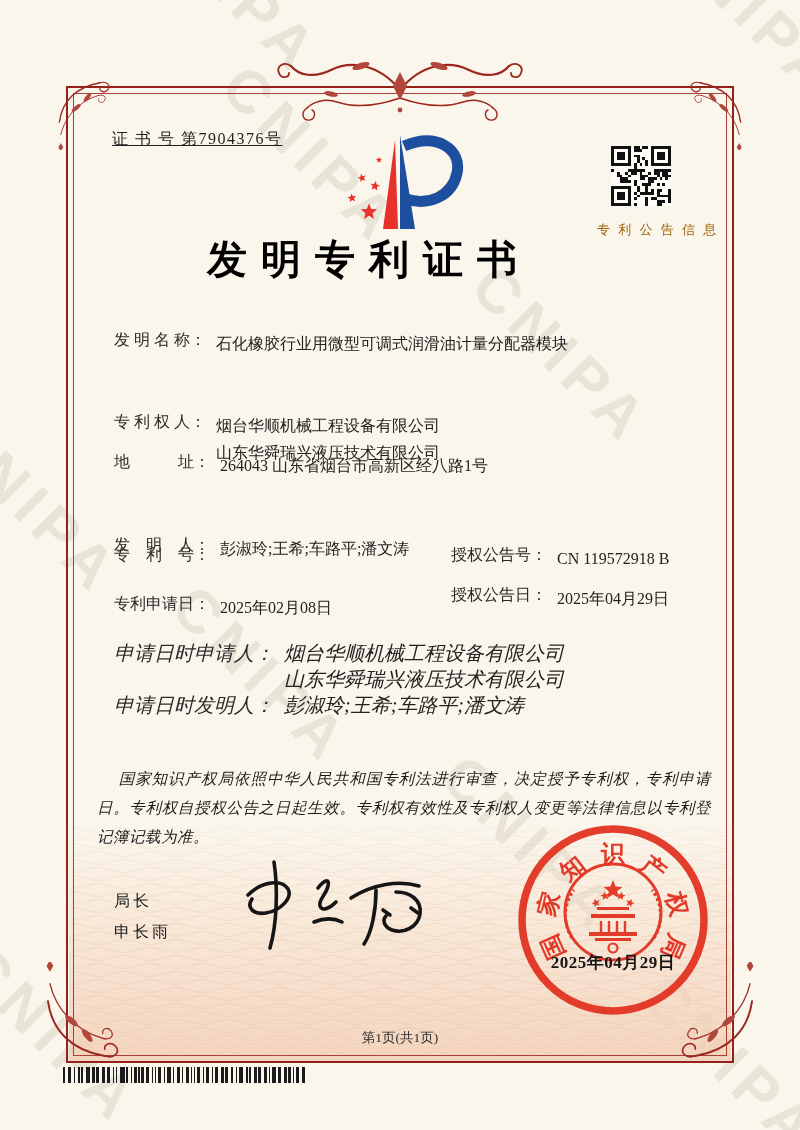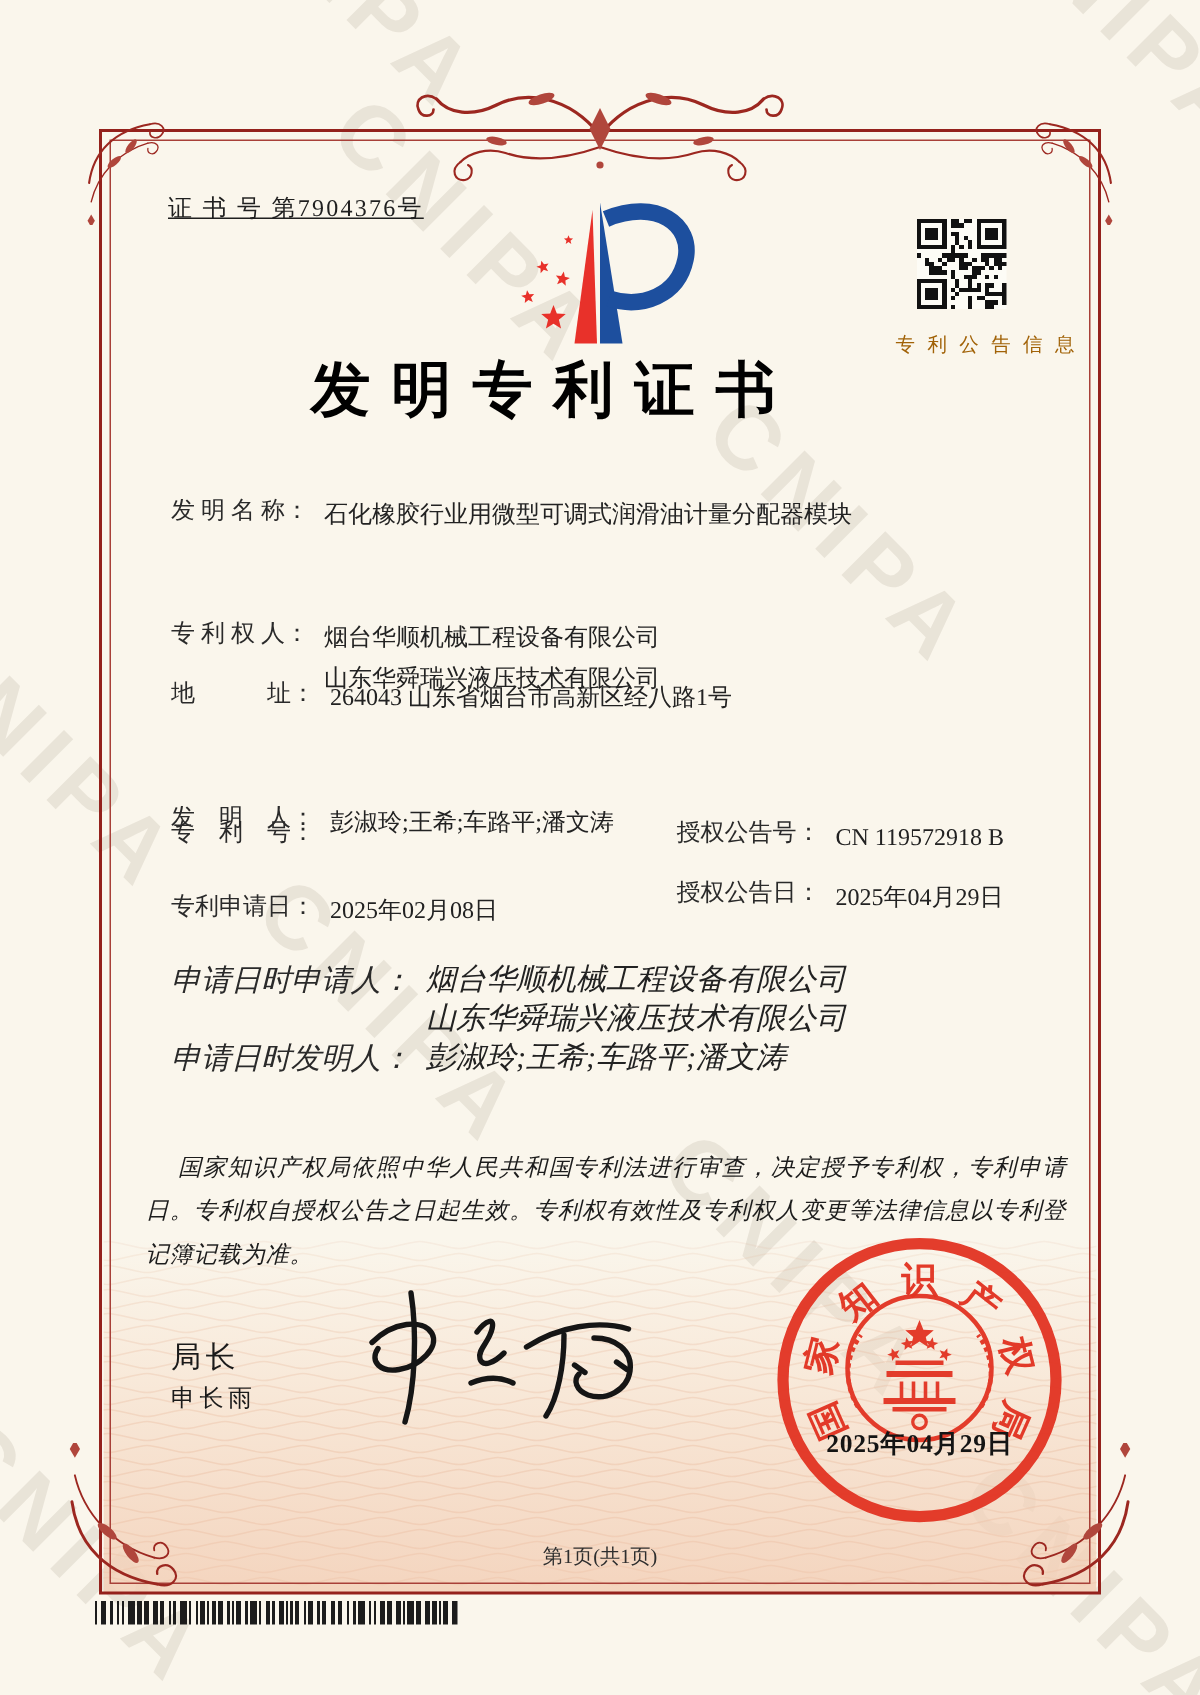--- a/index.html
+++ b/index.html
@@ -56,21 +56,21 @@
   .row{position:absolute; left:114px; z-index:5; font-size:16px; display:flex;}
   .row .lbl{white-space:pre; color:#2a2a2a;}
   .row .val{white-space:pre-line; margin-left:10px; color:#222; line-height:27px;}
   .row.small{font-size:20px;font-style:italic;}
   .row.small .val{line-height:26px;}
   .row.rcol{left:451px;}
   .statement{
     left:97px; top:764px; width:614px; font-size:15.5px; line-height:29px;
     text-indent:1.4em; text-align:justify; font-style:italic; color:#1c1c1c; letter-spacing:0.5px;
   }
-  .signer-title{left:114px; top:891px; font-size:20px; font-family:Liberation Sans, sans-serif; color:#1a1a1a; letter-spacing:3px;}
+  .signer-title{left:114px; top:891px; font-size:16px; font-family:Liberation Sans, sans-serif; color:#1a1a1a; letter-spacing:3px;}
   .signer-name{left:114px; top:922px; font-size:16px; font-family:"Liberation Sans","DejaVu Sans",sans-serif; color:#1a1a1a; letter-spacing:3px;}
   .signature{position:absolute; left:218px; top:850px; z-index:5;}
   .signature path{stroke:#151515; stroke-width:3.6; fill:none; stroke-linecap:round; stroke-linejoin:round;}
   .seal{position:absolute; left:513px; top:820px; z-index:6;}
   .seal-date{
     position:absolute; left:538px; top:951px; width:150px; z-index:7; text-align:center;
     font-size:17px; font-weight:bold; color:#141414; letter-spacing:0.5px;
   }
   .footer{left:300px; top:1029px; width:200px; text-align:center; font-size:13.5px; color:#2e2e2e;}
   .barcode{position:absolute; left:63px; top:1067px; z-index:4;}

